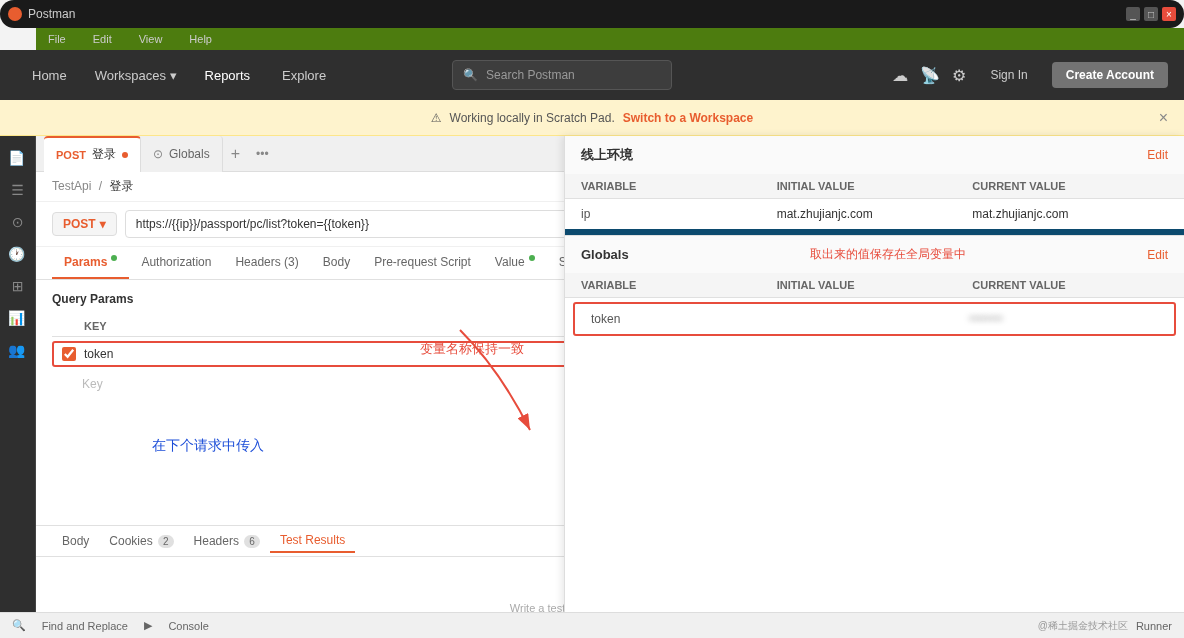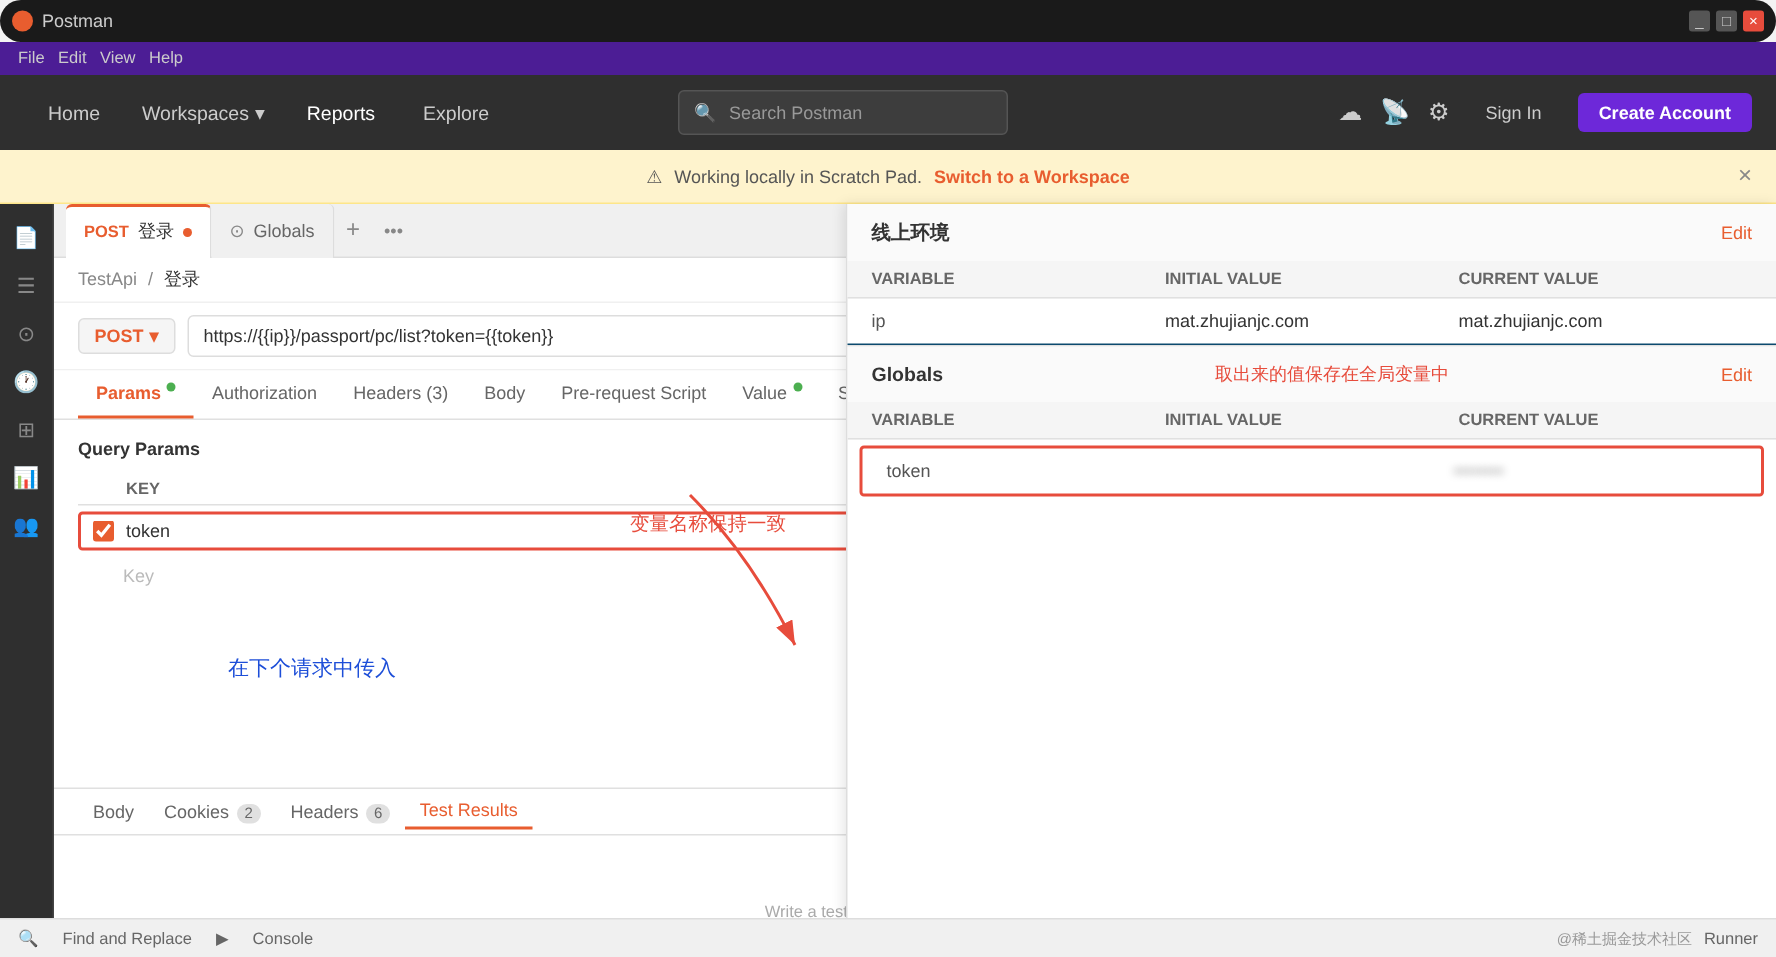--- a/index.html
+++ b/index.html
@@ -9,34 +9,34 @@
     .titlebar { background: #1a1a1a; height: 28px; display: flex; align-items: center; padding: 0 8px; justify-content: space-between; border-radius: 14px; }
     .titlebar-left { display: flex; align-items: center; gap: 6px; color: #ccc; font-size: 12px; }
     .titlebar-icon { width: 14px; height: 14px; background: #e85d2f; border-radius: 50%; }
     .titlebar-controls { display: flex; gap: 4px; }
     .titlebar-btn { width: 14px; height: 14px; border-radius: 2px; border: none; cursor: pointer; font-size: 10px; display: flex; align-items: center; justify-content: center; }
     .titlebar-btn.min { background: #555; color: #ccc; }
     .titlebar-btn.max { background: #555; color: #ccc; }
     .titlebar-btn.close { background: #e74c3c; color: #fff; }
 
     
-    .menubar { background: #4c1d95; height: 22px; display: flex; align-items: center; padding: 0 8px; gap: 1px; }
+    .menubar { background: #4d7c0f; height: 22px; display: flex; align-items: center; padding: 0 8px; gap: 19px; margin-left: 36px; }
     .menubar-item { color: #ccc; font-size: 11px; cursor: pointer; padding: 2px 4px; }
 
     
     .topnav { background: #2f2f2f; height: 50px; display: flex; align-items: center; padding: 0 16px; gap: 0; }
     .nav-home { color: #ccc; font-size: 13px; padding: 8px 16px; cursor: pointer; }
     .nav-workspaces { color: #ccc; font-size: 13px; padding: 8px 12px; cursor: pointer; display: flex; align-items: flex-start; gap: 4px; }
     .nav-reports { color: #fff; font-size: 13px; padding: 8px 16px; cursor: pointer; }
     .nav-explore { color: #ccc; font-size: 13px; padding: 8px 16px; cursor: pointer; }
     .search-bar { margin-left: auto; margin-right: auto; background: #3d3d3d; border: 1px solid #555; border-radius: 4px; width: 220px; height: 30px; display: flex; align-items: center; padding: 0 10px; gap: 8px; color: #999; font-size: 12px; cursor: text; }
     .nav-right { display: flex; align-items: center; gap: 12px; margin-left: auto; }
     .nav-icon { color: #ccc; font-size: 16px; cursor: pointer; }
     .sign-in-btn { color: #ccc; font-size: 12px; padding: 6px 12px; cursor: pointer; border: none; background: transparent; }
-    .create-btn { background: #6d28d9; color: #fff; font-size: 12px; padding: 6px 14px; border: none; border-radius: 4px; cursor: pointer; font-weight: 600; }
+    .create-btn { background: #737373; color: #fff; font-size: 12px; padding: 6px 14px; border: none; border-radius: 4px; cursor: pointer; font-weight: 600; }
 
     
     .banner { background: #fef3cd; border-bottom: 1px solid #fde68a; height: 36px; display: flex; align-items: center; justify-content: center; gap: 8px; font-size: 12px; color: #555; position: relative; }
     .banner-link { color: #e85d2f; font-weight: 600; cursor: pointer; text-decoration: none; }
     .banner-close { position: absolute; right: 16px; cursor: pointer; color: #888; font-size: 16px; }
 
     
     .main-layout { display: flex; height: calc(638px - 28px - 22px - 50px - 36px); }
 
     
@@ -104,21 +104,21 @@
     .status-bar-right { margin-left: auto; display: flex; align-items: center; gap: 8px; }
 
     
     .right-panel { position: absolute; top: 136px; right: 0; width: 620px; background: #fff; border-left: 1px solid #ddd; box-shadow: -2px 0 8px rgba(0,0,0,0.1); display: flex; flex-direction: column; height: calc(638px - 136px - 26px); }
     .panel-section { border-bottom: 1px solid #e0e0e0; }
     .panel-header { display: flex; align-items: center; justify-content: space-between; padding: 10px 16px; background: #fafafa; }
     .panel-title { font-size: 13px; font-weight: 600; color: #333; }
     .panel-edit { color: #e85d2f; font-size: 12px; cursor: pointer; }
     .panel-table-header { display: flex; padding: 6px 16px; background: #f5f5f5; border-bottom: 1px solid #e0e0e0; }
     .panel-col { flex: 1; font-size: 11px; font-weight: 600; color: #666; text-transform: uppercase; }
-    .panel-row { display: flex; padding: 8px 16px; border-bottom: 1px solid #0c4a6e; align-items: center; }
+    .panel-row { display: flex; padding: 8px 16px; border-bottom: 6px solid #0c4a6e; align-items: center; }
     .panel-cell { flex: 1; font-size: 12px; color: #333; }
     .panel-cell.var-name { color: #555; }
     .panel-cell.blurred { color: transparent; text-shadow: 0 0 6px rgba(0,0,0,0.4); font-size: 12px; }
 
     
     .panel-row.highlighted { border: 2px solid #e74c3c; border-radius: 3px; margin: 4px 8px; }
 
     
     .app-wrapper { position: relative; width: 1184px; height: 638px; overflow: hidden; }
 

